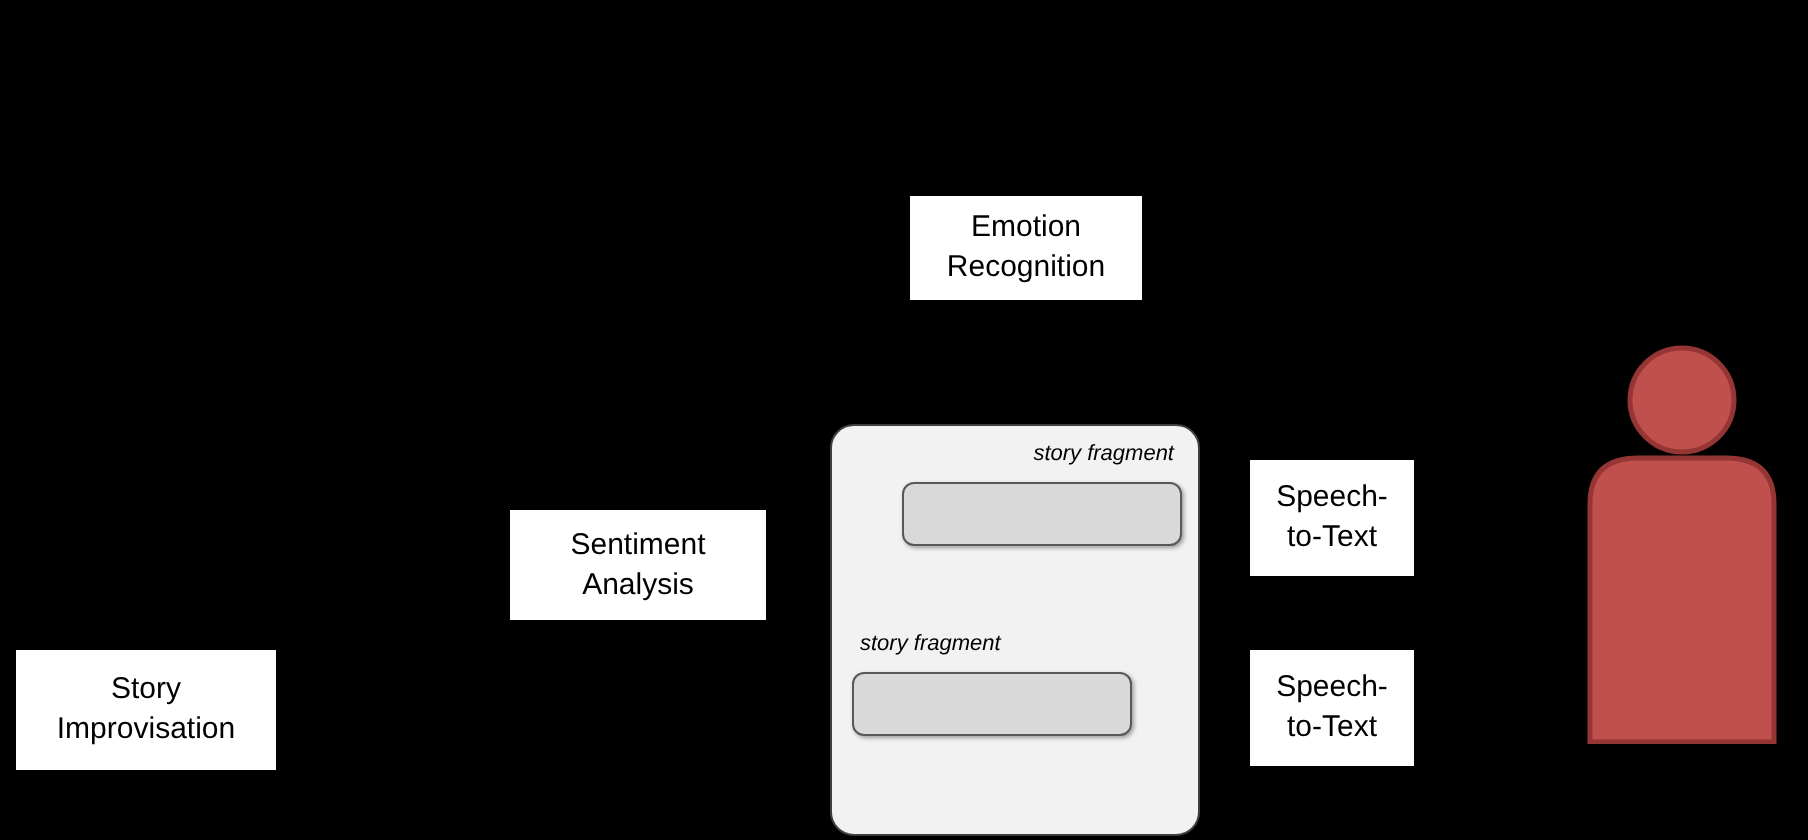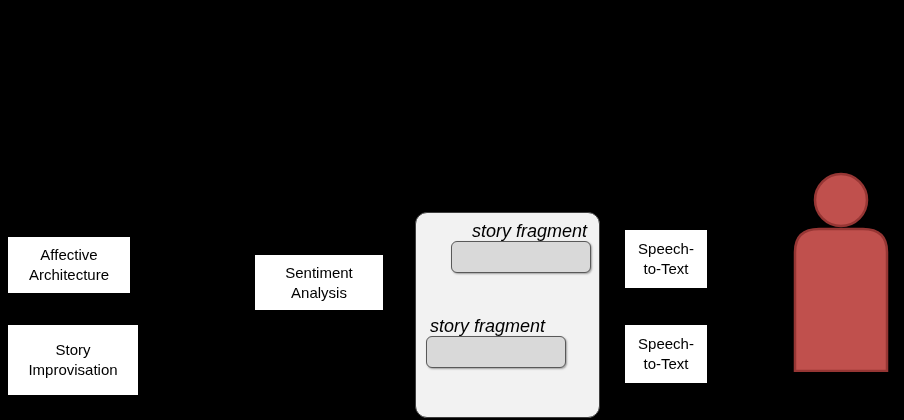--- a/index.html
+++ b/index.html
@@ -25,21 +25,21 @@
     justify-content: center;
     text-align: center;
     font-size: 15px;
     line-height: 20px;
     padding: 4px 6px;
     box-sizing: border-box;
   }
   #emotion-box       { left: 455px; top:  98px; width: 116px; height: 52px; }
   #affective-box     { left:   8px; top: 237px; width: 122px; height: 56px; }
   #sentiment-box     { left: 255px; top: 255px; width: 128px; height: 55px; justify-content: center; }
-  #story-improv-box  { left:   8px; top: 325px; width: 130px; height: 70px; }
+  #story-improv-box  { left:   8px; top: 325px; width: 130px; height: 60px; }
   #stt-top-box       { left: 625px; top: 230px; width:  82px; height: 58px; }
   #stt-bottom-box    { left: 625px; top: 325px; width:  82px; height: 58px; }
 
   
   .center-panel {
     position: absolute;
     left: 415px; top: 212px;
     width: 185px; height: 206px;
     background: #F2F2F2;
     border: 1px solid #3F3F3F;
@@ -54,21 +54,21 @@
     border: 1px solid #595959;
     border-radius: 6px;
     box-sizing: border-box;
     box-shadow: 1px 1px 2px rgba(0,0,0,0.35);
   }
   #fragment-top    { left: 35px; top: 28px;  }
   #fragment-bottom { left: 10px; top: 123px; }
   .fragment-label {
     position: absolute;
     font-style: italic;
-    font-size: 18px;
+    font-size: 11px;
     color: #000000;
     white-space: nowrap;
   }
   #fragment-top-label    { right: 12px; top: 8px;   text-align: right; }
   #fragment-bottom-label { left: 14px;  top: 103px; text-align: left;  }
 
   
   .connectors {
     position: absolute;
     left: 0; top: 0;
@@ -94,24 +94,24 @@
     <polygon points="512,216 507,206 517,206" fill="#000000"></polygon>
 
     <line x1="625" y1="258" x2="596" y2="258" stroke="#000000" stroke-width="2"></line>
     <polygon points="591,258 601,253 601,263" fill="#000000"></polygon>
 
     <line x1="565" y1="352" x2="625" y2="352" stroke="#000000" stroke-width="2"></line>
 
     <line x1="138" y1="352" x2="425" y2="352" stroke="#000000" stroke-width="2"></line>
   </svg>
 
+  <div class="label-box" id="emotion-box">
+    <span>Emotion Recognition</span>
+  </div>
 
-  <div class="label-box" id="affective-box">
-    <span>Affective Architecture</span>
-  </div>
 
   <div class="label-box" id="sentiment-box">
     <span>Sentiment Analysis</span>
   </div>
 
   <div class="label-box" id="story-improv-box">
     <span>Story Improvisation</span>
   </div>
 
   <div class="label-box" id="stt-top-box">

